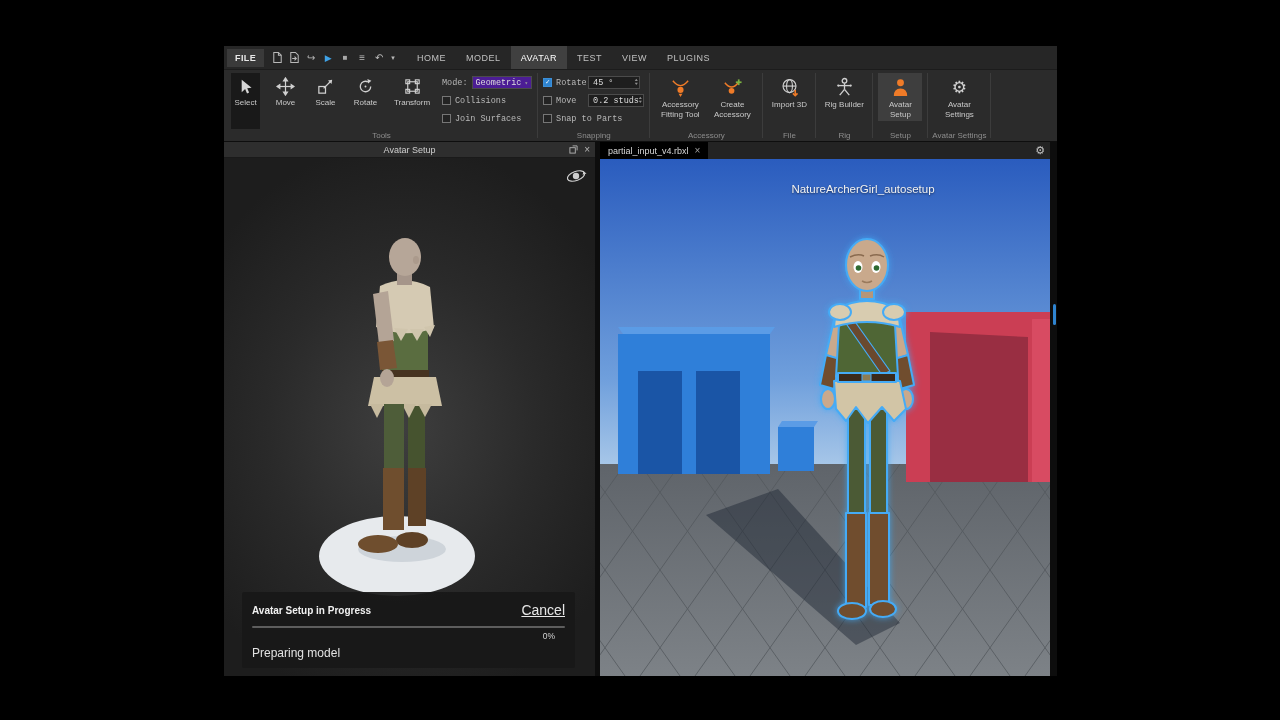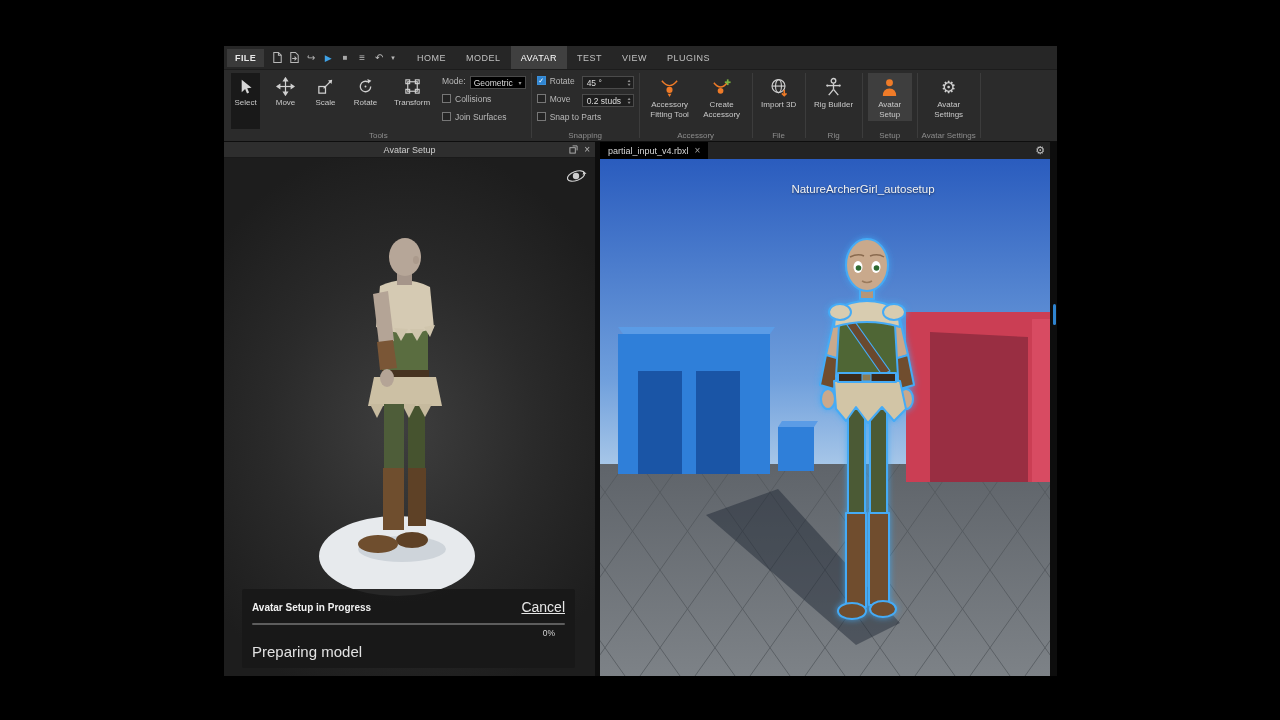--- a/index.html
+++ b/index.html
@@ -29,23 +29,23 @@
   .tools-row { display:flex; gap:11px; }
   .tool-btn { width:29px; display:flex; flex-direction:column; align-items:center; gap:2px; padding:4px 0 2px; color:#c9c9c9; font-size:8px; }
   .tool-btn.wide { width:42px; }
   .tool-btn svg { width:19px; height:19px; }
   .tool-btn.active { background:#191919; }
   .big-btn { width:50px; display:flex; flex-direction:column; align-items:center; gap:2px; padding:4px 2px 2px; color:#c9c9c9; font-size:8px; text-align:center; line-height:1.2; }
   .big-btn svg { width:21px; height:21px; }
   .big-btn .gear-glyph { font-size:17px; line-height:21px; height:21px; color:#d0d0d0; }
   .big-btn.active { background:#3e3e3e; }
   .opt-col { display:flex; flex-direction:column; gap:5px; padding-top:3px; font-size:8.5px; color:#b8b8b8; }
-  .mrow { display:flex; gap:4px; height:13px; white-space:nowrap; }
+  .mrow { display:flex; align-items:center; gap:4px; height:13px; white-space:nowrap;font-family:Liberation Mono, monospace; }
   .snlabel { width:28px; }
-  .select { display:inline-flex; align-items:center; justify-content:space-between; background:#000000; border:1px solid #4b4b4b; padding:0 3px; height:13px; min-width:56px; font-size:8.5px; color:#ddd; }
+  .select { display:inline-flex; align-items:center; justify-content:space-between; background:#4c1d95; border:1px solid #4b4b4b; padding:0 3px; height:13px; min-width:56px; font-size:8.5px; color:#ddd; }
   .selarrow { font-size:6px; color:#999; margin-left:3px; }
   .cb { width:9px; height:9px; border:1px solid #767676; background:#232323; display:inline-flex; align-items:center; justify-content:center; flex:0 0 auto; }
   .cb.checked { background:#2f84d0; border-color:#3b8fd8; }
   .cbmark { font-size:7px; color:#fff; line-height:1; }
   .spin { display:inline-flex; align-items:center; background:#1e1e1e; border:1px solid #4b4b4b; height:13px; padding:0 2px 0 4px; min-width:52px; justify-content:space-between; color:#ddd; font-size:8.5px; }
   .spinarrows { display:flex; flex-direction:column; justify-content:center; line-height:.9; }
   .spinarrows i { font-style:normal; font-size:4px; color:#8d8d8d; transform:scaleX(1.3); }
 
   
   .panels { flex:1; display:flex; background:#101010; min-height:0; }
@@ -66,21 +66,21 @@
   .orbit { position:absolute; top:7px; right:8px; width:22px; height:22px; }
   .orbit svg { width:22px; height:22px; }
 
   .progress-overlay { position:absolute; left:18px; right:20px; bottom:8px; background:rgba(24,24,24,.93); padding:10px 10px 8px; border-radius:2px; }
   .prow { display:flex; justify-content:space-between; align-items:center; }
   .ptitle { font-size:10px; font-weight:bold; color:#f1f1f1; }
   .pcancel { font-size:14px; color:#e6e6e6; text-decoration:underline; cursor:default; }
   .ptrack { height:2px; background:#5d5d5d; margin-top:8px; border-radius:1px; overflow:hidden; }
   .pfill { height:100%; width:0%; background:#2f84d0; }
   .ppercent { font-size:8.5px; color:#d5d5d5; text-align:right; margin-top:3px; padding-right:10px; }
-  .pstatus { font-size:15px; color:#e2e2e2; margin-top:5px; }
+  .pstatus { font-size:12px; color:#e2e2e2; margin-top:5px; }
 
   .rtabbar { height:17px; background:#232323; display:flex; align-items:stretch; position:relative; flex:0 0 auto; }
   .doc-tab { display:flex; align-items:center; gap:6px; background:#000000; padding:0 8px; font-size:9px; color:#d8d8d8; }
   .tclose { color:#9f9f9f; font-size:10px; line-height:1; }
   .tgear { position:absolute; right:5px; top:0; bottom:0; display:flex; align-items:center; font-size:11px; color:#c2c2c2; }
 
   .rviewport { flex:1; position:relative; overflow:hidden; background:#333; }
   .model-label { position:absolute; top:24px; left:calc(50% + 38px); transform:translateX(-50%); font-size:11.5px; color:#f2f2f2; text-shadow:0 1px 2px rgba(0,0,0,.55); white-space:nowrap; }
   .right-edge-accent { position:absolute; right:1px; top:258px; width:3px; height:21px; background:#2f84d0; border-radius:2px; }
 </style>

